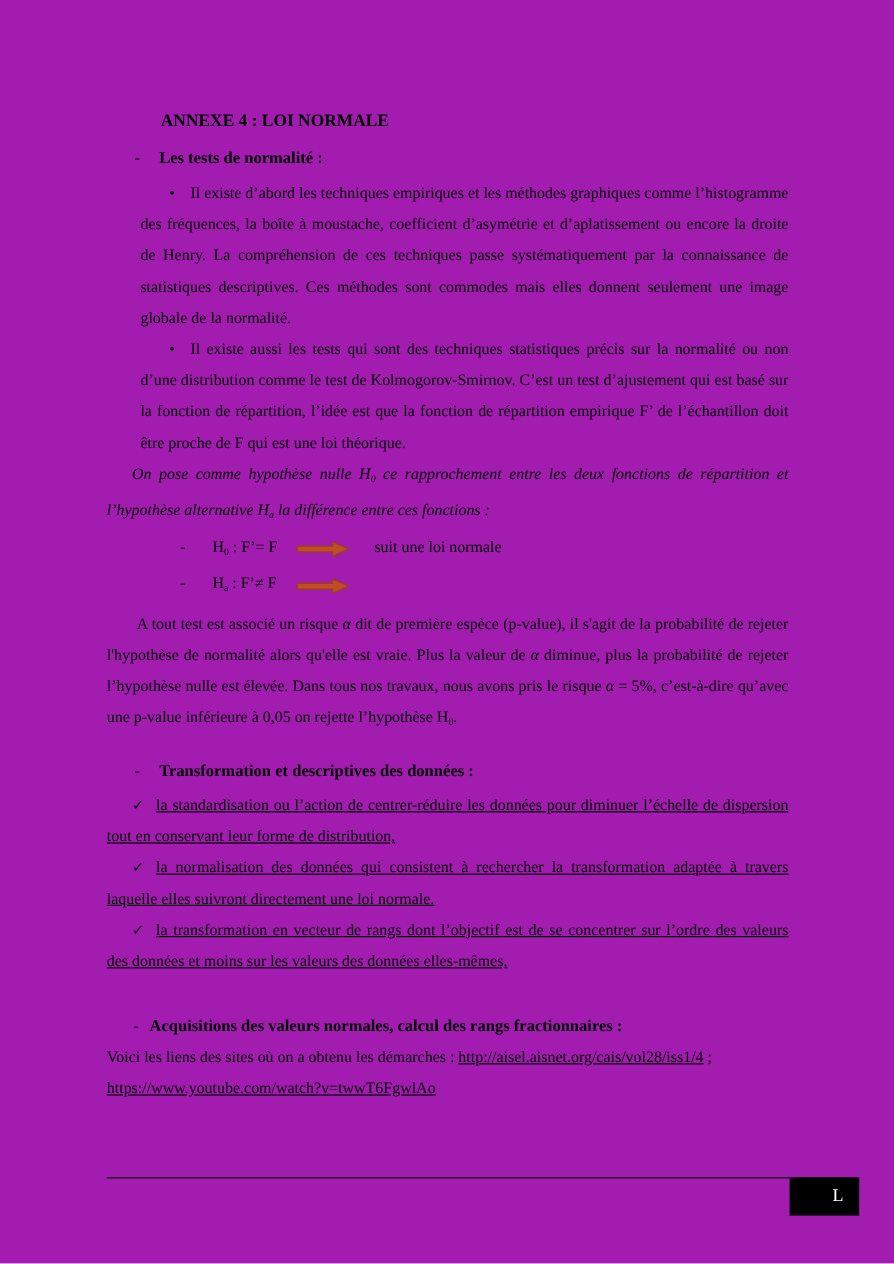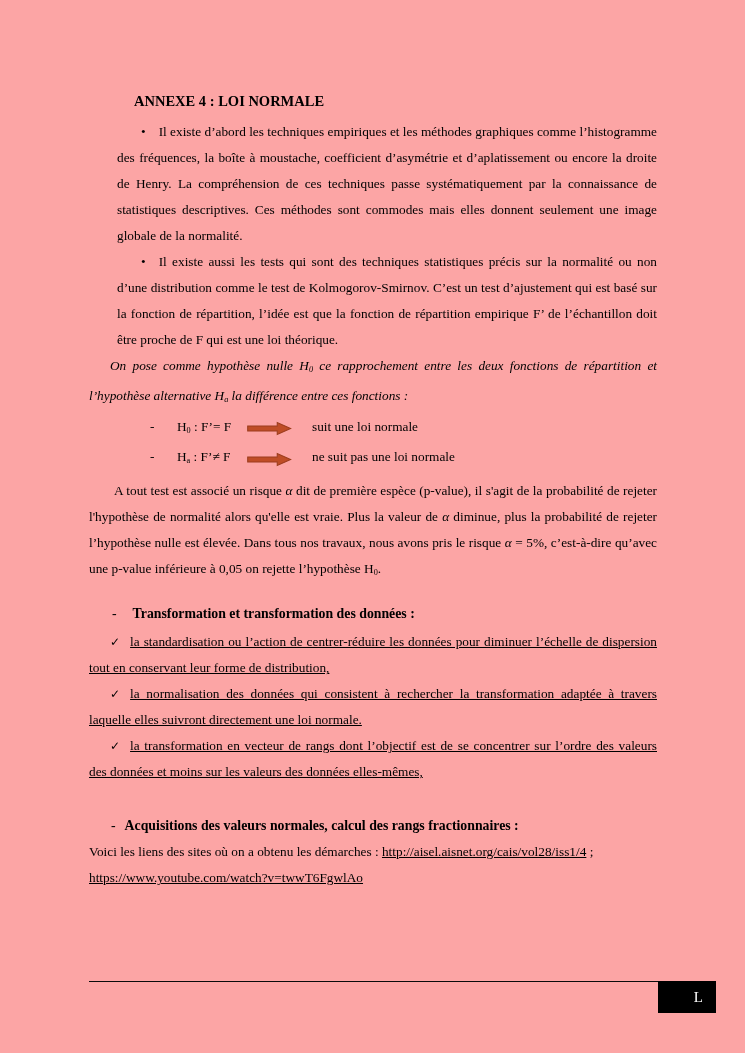--- a/index.html
+++ b/index.html
@@ -1,20 +1,20 @@
 <!DOCTYPE html>
 <html><head>
 <meta charset="utf-8">
 <style>
   html,body { margin:0; padding:0; background:#ffffff; }
   .page {
     position: relative;
     width: 745px;
     height: 1053px;
-    background: #fca5a5;
+    background: #a21caf;
     font-family: "Liberation Serif", "DejaVu Serif", serif;
     color: #000000;
     overflow: hidden;
   }
   .content {
     position: absolute;
     left: 89px;
     top: 88px;
     width: 568px;
     font-size: 13.3px;
@@ -76,20 +76,21 @@
   }
 </style>
 </head>
 <body>
 
 <div class="page">
   <div class="content">
 
     <p class="title">ANNEXE 4 : LOI NORMALE</p>
 
+    <p class="heading heading-tests"><span class="dash">-</span><span>Les tests de normalité :</span></p>
 
     <p class="justify bullet-para"><span class="bullet-glyph">•</span><span>Il existe d’abord les techniques empiriques et les méthodes graphiques comme l’histogramme des fréquences, la boîte à moustache, coefficient d’asymétrie et d’aplatissement ou encore la droite de Henry. La compréhension de ces techniques passe systématiquement par la connaissance de statistiques descriptives. Ces méthodes sont commodes mais elles donnent seulement une image globale de la normalité.</span></p>
 
     <p class="justify bullet-para"><span class="bullet-glyph">•</span><span>Il existe aussi les tests qui sont des techniques statistiques précis sur la normalité ou non d’une distribution comme le test de Kolmogorov-Smirnov. C’est un test d’ajustement qui est basé sur la fonction de répartition, l’idée est que la fonction de répartition empirique F’ de l’échantillon doit être proche de F qui est une loi théorique.</span></p>
 
     <p class="justify indent-sm"><span>On pose comme hypothèse nulle H</span><span class="sub">0</span><span> ce rapprochement entre les deux fonctions de répartition et l’hypothèse alternative H</span><span class="sub">a</span><span> la différence entre ces fonctions :</span></p>
 
     <div class="hyp-row">
       <span class="hyp-dash">-</span>
       <span class="hyp-formula"><span>H</span><span class="sub">0</span><span> : F’= F</span></span>
@@ -102,26 +103,25 @@
     </div>
 
     <div class="hyp-row">
       <span class="hyp-dash">-</span>
       <span class="hyp-formula"><span>H</span><span class="sub">a</span><span> : F’≠ F</span></span>
       <span class="hyp-arrow">
         <svg width="45" height="15" viewBox="0 0 64 20">
             <path d="M1 6.5 H43 V1.5 L62 10 L43 18.5 V13.5 H1 Z" stroke-width="1.5" fill="#BF4D26" stroke="#9C3D1E"></path>
           </svg>
       </span>
-      <span>ne suit pas une loi normale</span>
     </div>
 
     <p class="justify indent-md alpha-para"><span>A tout test est associé un risque </span><span class="alpha-char">α</span><span> dit de première espèce (p-value), il s'agit de la probabilité de rejeter l'hypothèse de normalité alors qu'elle est vraie. Plus la valeur de </span><span class="alpha-char">α</span><span> diminue, plus la probabilité de rejeter l’hypothèse nulle est élevée. Dans tous nos travaux, nous avons pris le risque </span><span class="alpha-char">α</span><span> = 5%, c’est-à-dire qu’avec une p-value inférieure à 0,05 on rejette l’hypothèse H</span><span class="sub">0</span><span>.</span></p>
 
-    <p class="heading heading-transformation"><span class="dash">-</span><span>Transformation et transformation des données :</span></p>
+    <p class="heading heading-transformation"><span class="dash">-</span><span>Transformation et descriptives des données :</span></p>
 
 
     <p class="justify check-para"><span class="check-glyph">✓</span><span>la standardisation ou l’action de centrer-réduire les données pour diminuer l’échelle de dispersion tout en conservant leur forme de distribution,</span></p>
 
     <p class="justify check-para"><span class="check-glyph">✓</span><span>la normalisation des données qui consistent à rechercher la transformation adaptée à travers laquelle elles suivront directement une loi normale.</span></p>
 
     <p class="justify check-para"><span class="check-glyph">✓</span><span>la transformation en vecteur de rangs dont l’objectif est de se concentrer sur l’ordre des valeurs des données et moins sur les valeurs des données elles-mêmes,</span></p>
 
     <p class="heading heading-acquisitions"><span class="dash">-</span><span>Acquisitions des valeurs normales, calcul des rangs fractionnaires :</span></p>
 

